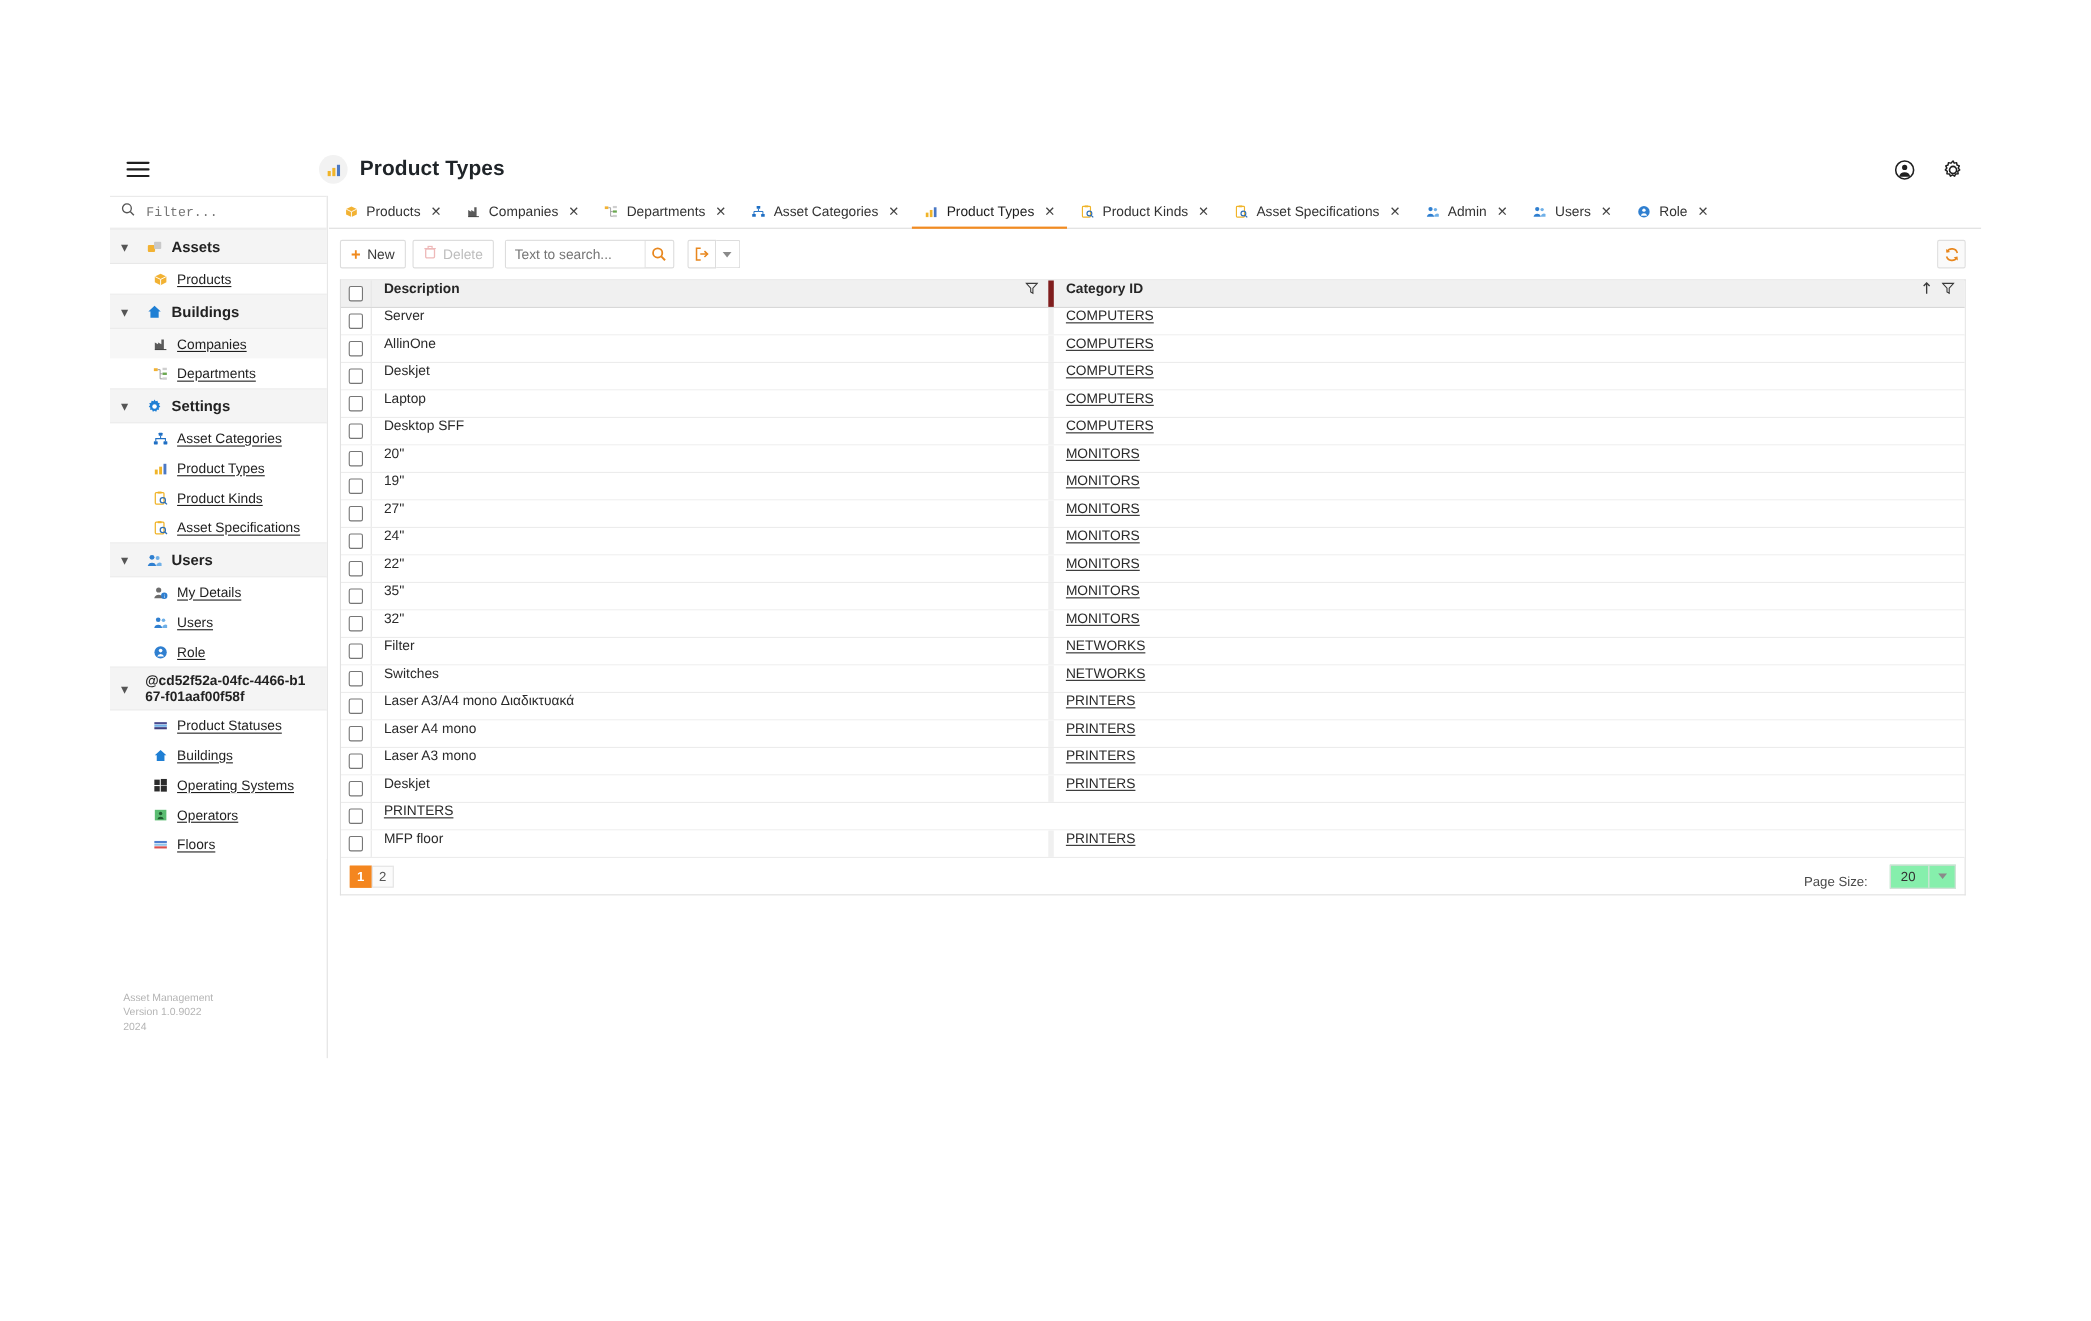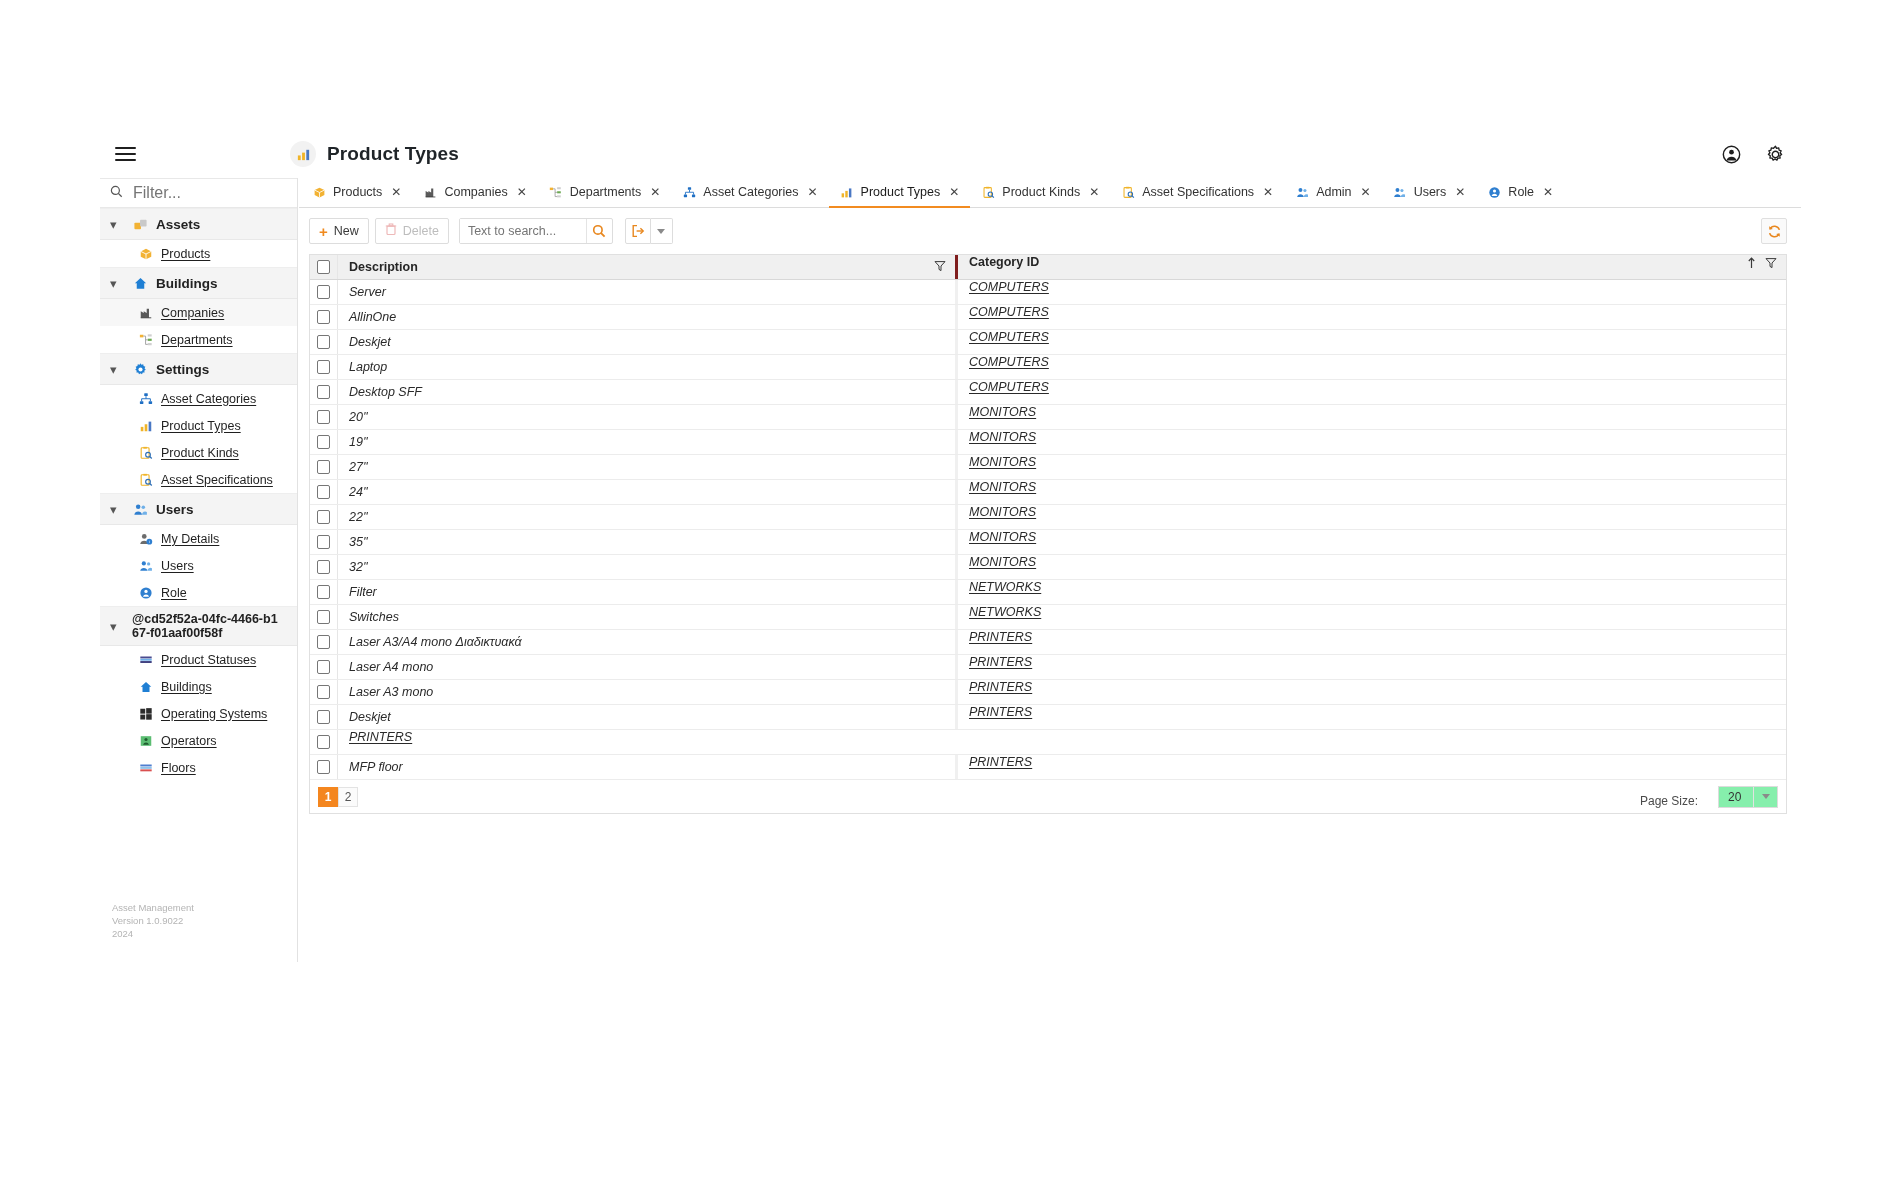--- a/index.html
+++ b/index.html
@@ -45,22 +45,22 @@
   
   .sidebar {
     position: absolute; left: 0; top: 48px; width: 198px; height: 784px;
     background: #ffffff; border-right: 1px solid #e2e2e2;
   }
   .filter-row {
     height: 30px; display: flex; align-items: center; gap: 8px;
     padding: 0 10px; border-bottom: 1px solid #e8e8e8; border-top: 1px solid #e8e8e8;
   }
   .filter-input {
-    border: 0; outline: 0; font-size: 16px; color: #ef4444;
-    font-family: Liberation Sans, sans-serif; width: 140px; background: transparent;
+    border: 0; outline: 0; font-size: 12px; color: #ef4444;
+    font-family: Liberation Mono, monospace; width: 140px; background: transparent;
   }
   .nav-group-header {
     height: 32px; display: flex; align-items: center; gap: 8px;
     padding-left: 10px; background: #f4f4f4;
     border-bottom: 1px solid #e8e8e8; border-top: 1px solid #eeeeee;
     cursor: pointer;
   }
   .nav-group-header .chev { width: 14px; color: #555; font-size: 13px; display:flex; align-items:center;}
   .nav-group-header .gicon { width: 16px; height:16px; display:flex; align-items:center; justify-content:center;}
   .nav-group-header .glabel { font-size: 13.5px; font-weight: bold; color: #222; }
@@ -149,30 +149,30 @@
     border-bottom: 1px solid #d8d8d8; align-items: center;
   }
   .cell-check {
     width: 28px; min-width: 28px; display: flex; align-items: center; justify-content: center;
     border-right: 1px solid #e6e6e6; height: 100%;
   }
   .chk {
     width: 13px; height: 14px; border: 1px solid #767676; border-radius: 2px;
     background: #ffffff; cursor: pointer;
   }
-  .col-desc { flex: 0 0 620px; display:flex; align-items:center; height: 100%;
-    border-right: 3px solid #7f1d1d; padding-left: 11px; }
+  .col-desc { flex: 0 0 620px; display:flex; align-items:flex-start; height: 100%;
+    border-right: 5px solid #7f1d1d; padding-left: 11px; }
   .col-cat  { flex: 1 1 auto; display:flex; align-items:flex-start; height: 100%; padding-left: 11px; }
   .col-title { font-size: 12.5px; font-weight: bold; color: #262626; }
   .head-tools { margin-left: auto; display: flex; align-items: center; gap: 9px; padding-right: 9px; }
   .grid-row {
     display: flex; height: 25px; align-items: center;
     border-bottom: 1px solid #ececec; background: #ffffff;
   }
-  .grid-row .col-desc, .grid-row .col-cat { border-right-color: #f0f0f0; font-style: italic; }
+  .grid-row .col-desc, .grid-row .col-cat { border-right-color: #f0f0f0; }
   .cell-text { font-size: 12.5px; color: #2a2a2a; }
   .cell-link {
     font-size: 12.5px; color: #2a2a2a; text-decoration: underline;
     text-underline-offset: 2px; cursor: pointer;
   }
 
   
   .pager {
     margin: 0 14px 0 10px; height: 34px; display: flex; align-items: center;
     border: 1px solid #e0e0e0; border-top: 0; padding: 0 8px; background: #fff;

